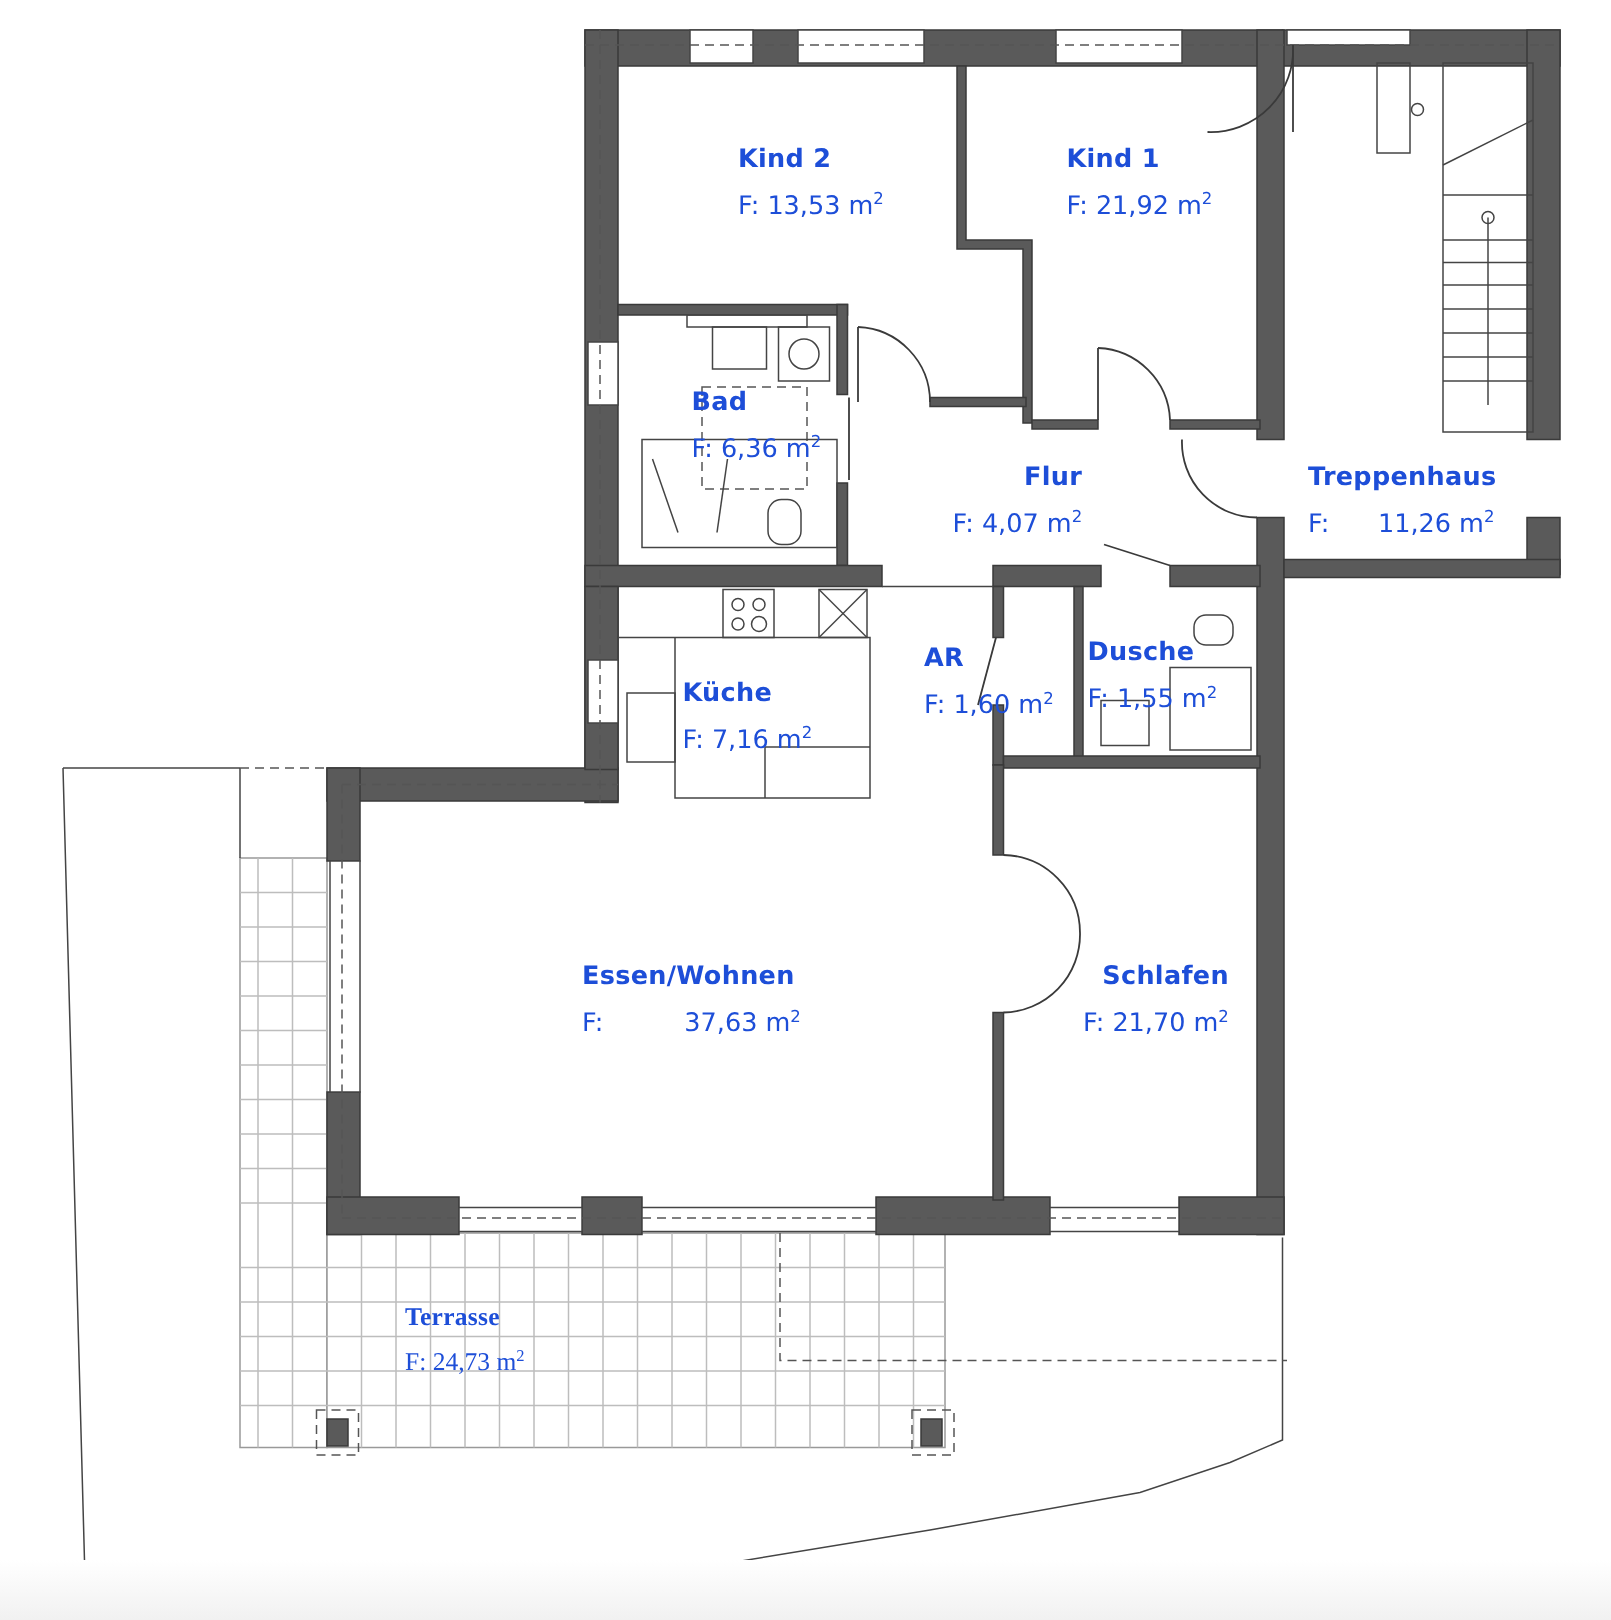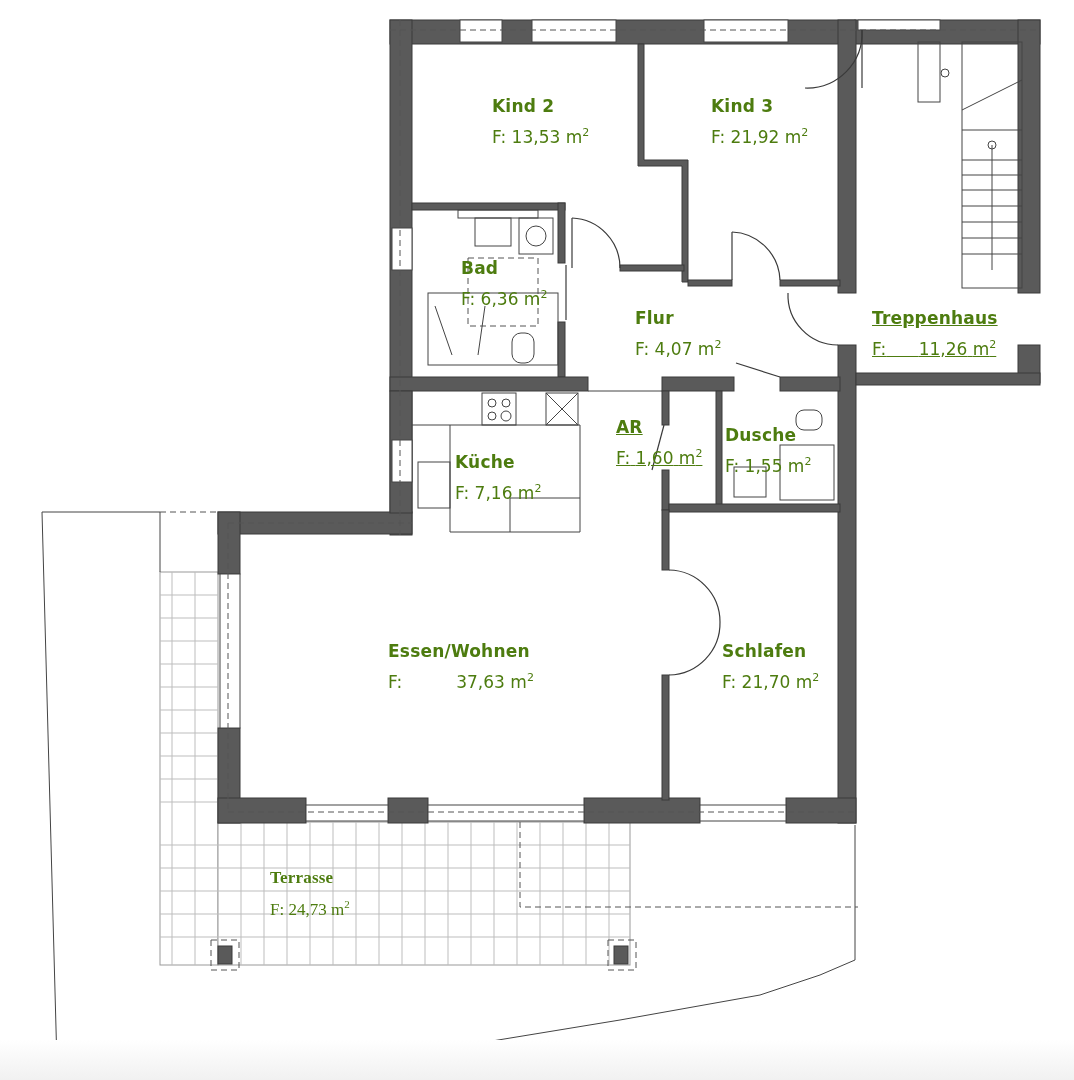--- a/index.html
+++ b/index.html
@@ -4,21 +4,21 @@
 <style>
   html, body { margin:0; padding:0; background:#ffffff; }
   body { width:1074px; height:1080px; position:relative; overflow:hidden; font-family:"DejaVu Sans", "Liberation Sans", sans-serif; }
   #plan { position:absolute; left:0; top:0; width:1074px; height:1080px; }
   .wall { fill:#5a5a5a; stroke:#3a3a3a; stroke-width:1; }
   .thin { fill:none; stroke:#3a3a3a; stroke-width:1.2; }
   .line { fill:none; stroke:#444; stroke-width:1; }
   .dash { fill:none; stroke:#555; stroke-width:1; stroke-dasharray:6 4; }
   .tile { fill:none; stroke:#bdbdbd; stroke-width:1; }
   .win { fill:#fff; stroke:#444; stroke-width:1; }
-  .label { position:absolute; color:#4d7c0f; white-space:nowrap; }
+  .label { position:absolute; color:#1d4ed8; white-space:nowrap; }
   .room-name { font-weight:bold; font-size:17px; letter-spacing:0.2px; }
   .room-area { font-size:17px; margin-top:10px; }
   .room-area sup { font-size:11px; }
   .bottom-fade { position:absolute; left:0; top:1040px; width:1074px; height:40px; background:linear-gradient(#ffffff, #f1f1f1); }
 </style>
 </head>
 <body>
 
 <svg id="plan" viewBox="0 0 1074 1080" xmlns="http://www.w3.org/2000/svg">
 
@@ -206,60 +206,60 @@
     <circle class="line" cx="992" cy="145" r="4"></circle>
   </g>
 </svg>
 
 <div class="label" style="left:492px; top:96px;">
   <div class="room-name">Kind 2</div>
   <div class="room-area"><span>F:</span> <span>13,53</span> <span>m</span><sup>2</sup></div>
 </div>
 
 <div class="label" style="left:711px; top:96px;">
-  <div class="room-name">Kind 3</div>
+  <div class="room-name">Kind 1</div>
   <div class="room-area"><span>F:</span> <span>21,92</span> <span>m</span><sup>2</sup></div>
 </div>
 
 <div class="label" style="left:461px; top:258px;">
   <div class="room-name">Bad</div>
   <div class="room-area"><span>F:</span> <span>6,36</span> <span>m</span><sup>2</sup></div>
 </div>
 
-<div class="label" style="left:635px; top:308px;">
+<div class="label" style="left:635px; top:308px;text-align:right;">
   <div class="room-name">Flur</div>
   <div class="room-area"><span>F:</span> <span>4,07</span> <span>m</span><sup>2</sup></div>
 </div>
 
-<div class="label" style="left:872px; top:308px;text-decoration:underline;">
+<div class="label" style="left:872px; top:308px;">
   <div class="room-name">Treppenhaus</div>
   <div class="room-area"><span>F:</span>&nbsp;&nbsp;&nbsp;&nbsp;&nbsp; <span>11,26</span> <span>m</span><sup>2</sup></div>
 </div>
 
 <div class="label" style="left:455px; top:452px;">
   <div class="room-name">Küche</div>
   <div class="room-area"><span>F:</span> <span>7,16</span> <span>m</span><sup>2</sup></div>
 </div>
 
-<div class="label" style="left:616px; top:417px;text-decoration:underline;">
+<div class="label" style="left:616px; top:429px;">
   <div class="room-name">AR</div>
   <div class="room-area"><span>F:</span> <span>1,60</span> <span>m</span><sup>2</sup></div>
 </div>
 
 <div class="label" style="left:725px; top:409px;margin-top:16px;">
   <div class="room-name">Dusche</div>
   <div class="room-area"><span>F:</span> <span>1,55</span> <span>m</span><sup>2</sup></div>
 </div>
 
 <div class="label" style="left:388px; top:641px;">
   <div class="room-name">Essen/Wohnen</div>
   <div class="room-area"><span>F:</span>&nbsp;&nbsp;&nbsp;&nbsp;&nbsp;&nbsp;&nbsp;&nbsp;&nbsp; <span>37,63</span> <span>m</span><sup>2</sup></div>
 </div>
 
-<div class="label" style="left:722px; top:641px;">
+<div class="label" style="left:722px; top:641px;text-align:right;">
   <div class="room-name">Schlafen</div>
   <div class="room-area"><span>F:</span> <span>21,70</span> <span>m</span><sup>2</sup></div>
 </div>
 
 <div class="label" style="left:270px; top:868px;font-family:Liberation Serif, serif;">
   <div class="room-name">Terrasse</div>
   <div class="room-area"><span>F:</span> <span>24,73</span> <span>m</span><sup>2</sup></div>
 </div>
 
 <div class="bottom-fade"></div>

